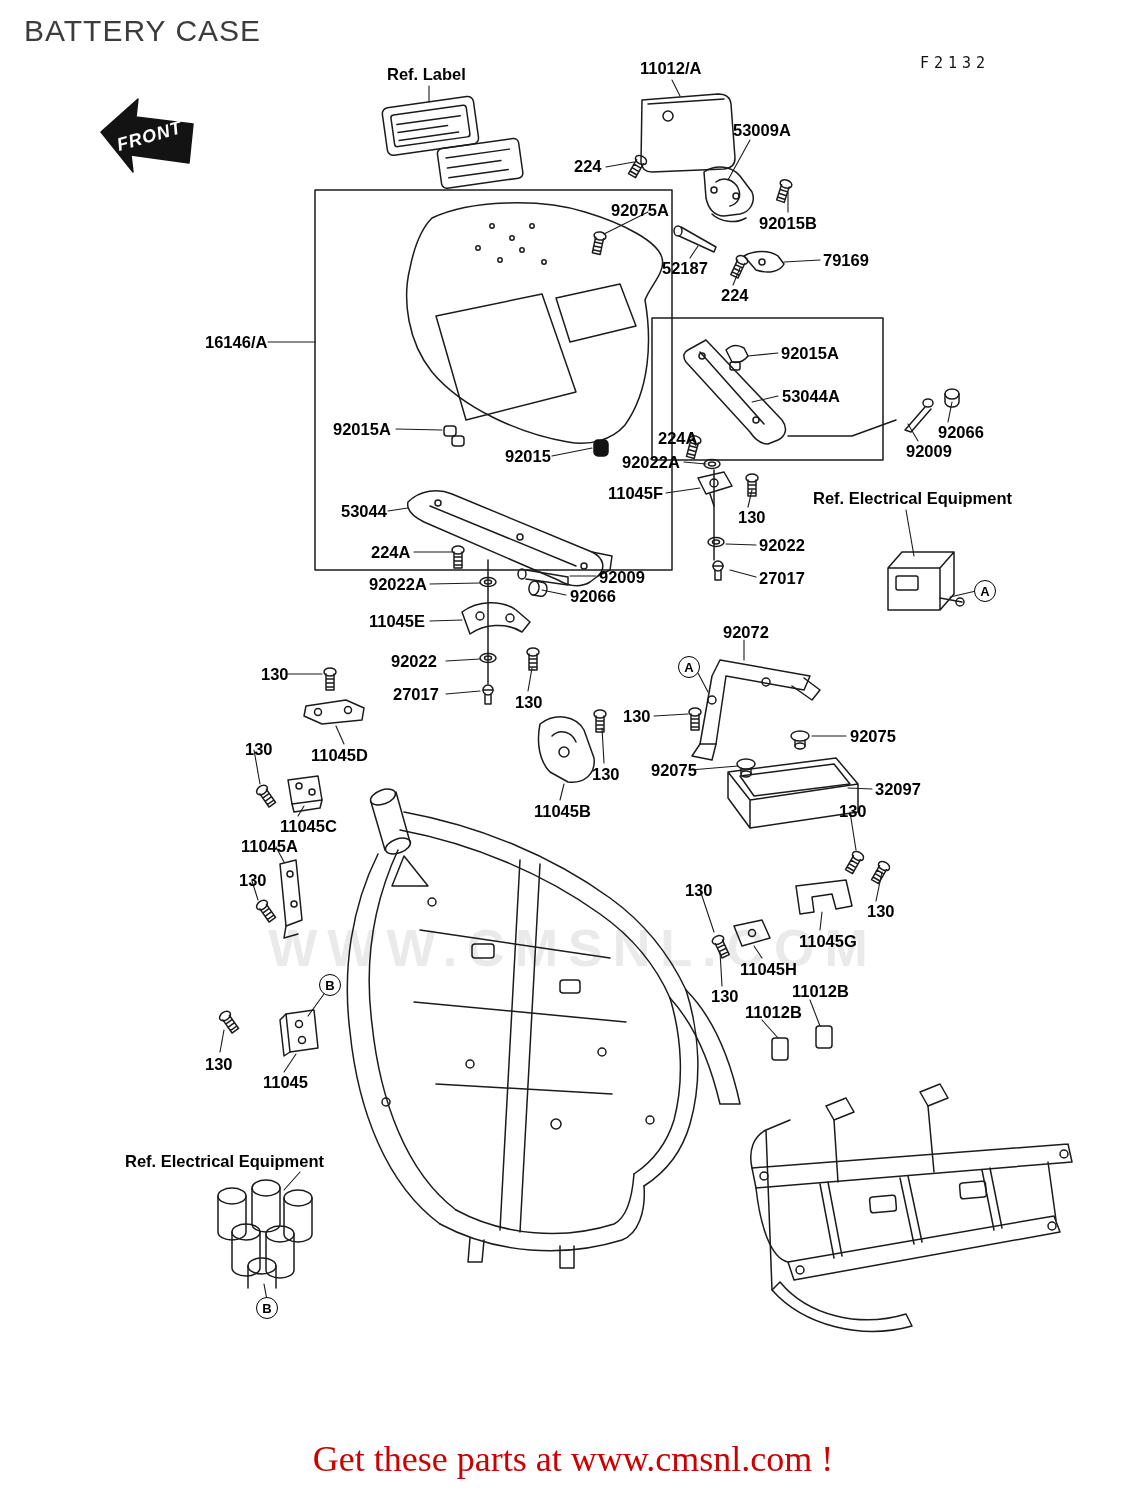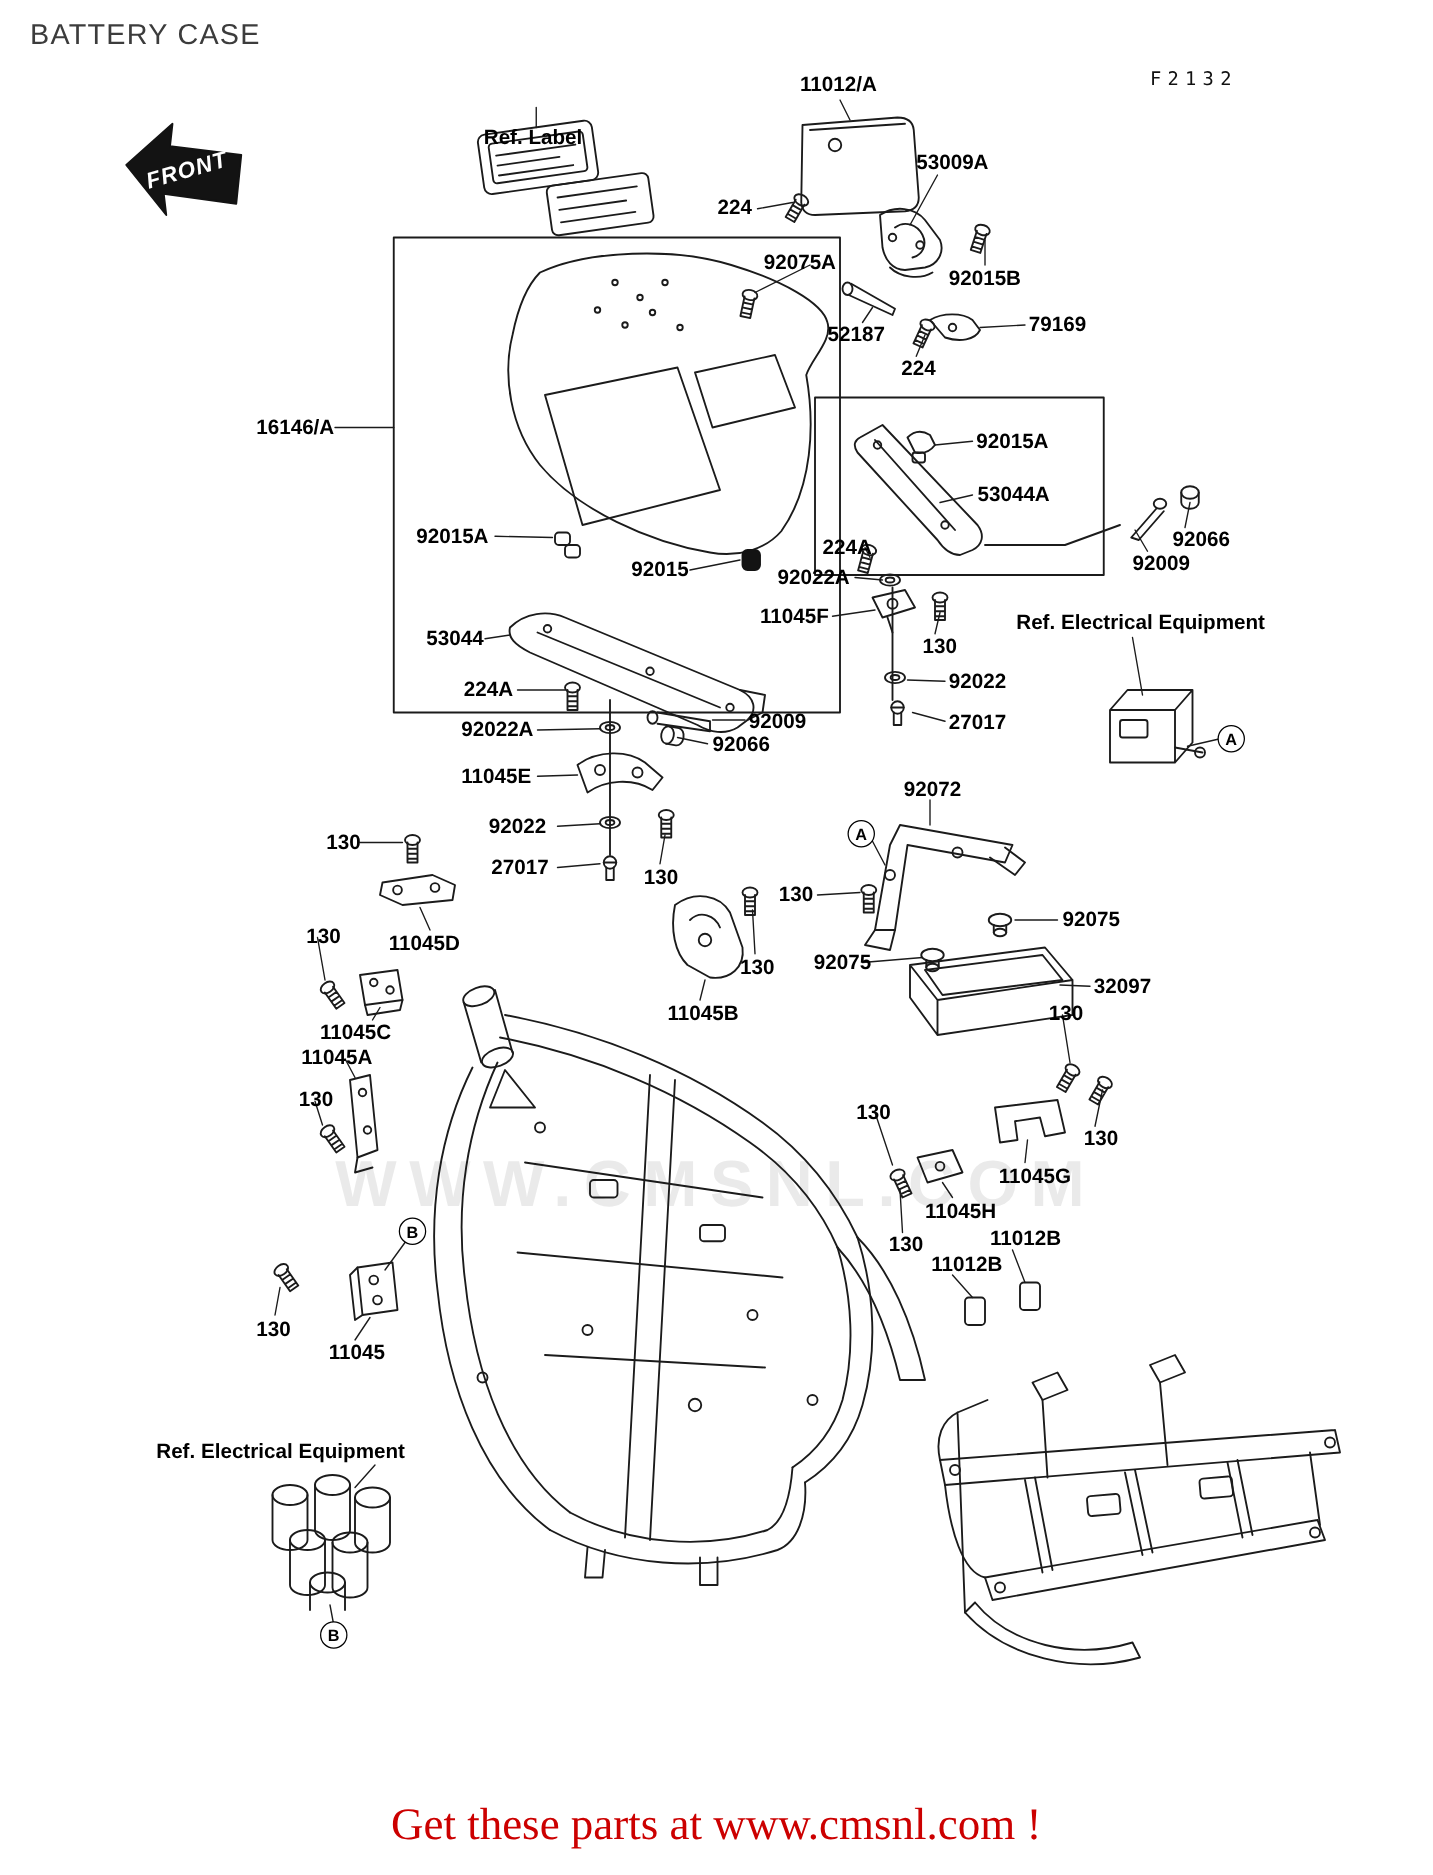--- a/index.html
+++ b/index.html
@@ -1,18 +1,18 @@
 <!DOCTYPE html>
 <html><head>
 <meta charset="utf-8">
 <style>
   html,body{margin:0;padding:0;background:#ffffff;}
   .page{position:relative;width:1146px;height:1500px;background:#ffffff;overflow:hidden;
         font-family:"Liberation Sans",sans-serif;}
-  .page-title{position:absolute;left:24px;top:14px;font-size:23px;color:#3c3c3c;
+  .page-title{position:absolute;left:24px;top:14px;font-size:30px;color:#3c3c3c;
         letter-spacing:1px;font-weight:400;}
   .fiche-code{position:absolute;left:920px;top:54px;font-family:"DejaVu Sans Mono",monospace;
         font-size:15px;color:#111;letter-spacing:5px;}
   .labels-layer{position:absolute;left:0;top:0;width:100%;height:100%;}
   .part-label{position:absolute;font-weight:bold;font-size:16.5px;color:#000;
         white-space:nowrap;line-height:1;}
   .callout{position:absolute;width:22px;height:22px;border:1.7px solid #000;border-radius:50%;
         background:#fff;text-align:center;line-height:22px;font-weight:bold;font-size:13px;color:#000;
         box-sizing:border-box;}
   .watermark{position:absolute;left:0;width:100%;text-align:center;color:rgba(125,125,125,0.16);
@@ -341,21 +341,21 @@
       <line x1="976" y1="591" x2="950" y2="597"></line>
       <line x1="698" y1="673" x2="708" y2="692"></line>
       <line x1="324" y1="994" x2="308" y2="1016"></line>
     </g>
   </svg>
 
   <div class="page-title">BATTERY CASE</div>
   <div class="fiche-code">F2132</div>
 
   <div class="labels-layer">
-      <div class="part-label" style="left: 387px; top: 66px; margin-top: 36px;">Ref. Label</div>
+      <div class="part-label" style="left: 387px; top: 66px;">Ref. Label</div>
       <div class="part-label" style="left: 640px; top: 60px;">11012/A</div>
       <div class="part-label" style="left: 733px; top: 122px;">53009A</div>
       <div class="part-label" style="left: 574px; top: 158px;">224</div>
       <div class="part-label" style="left: 611px; top: 202px;">92075A</div>
       <div class="part-label" style="left: 759px; top: 215px;">92015B</div>
       <div class="part-label" style="left: 662px; top: 260px;">52187</div>
       <div class="part-label" style="left: 823px; top: 252px;">79169</div>
       <div class="part-label" style="left: 721px; top: 287px;">224</div>
       <div class="part-label" style="left: 205px; top: 334px;">16146/A</div>
       <div class="part-label" style="left: 781px; top: 345px;">92015A</div>
@@ -384,21 +384,21 @@
       <div class="part-label" style="left: 515px; top: 694px;">130</div>
       <div class="part-label" style="left: 623px; top: 708px;">130</div>
       <div class="part-label" style="left: 245px; top: 741px;">130</div>
       <div class="part-label" style="left: 311px; top: 747px;">11045D</div>
       <div class="part-label" style="left: 850px; top: 728px;">92075</div>
       <div class="part-label" style="left: 651px; top: 762px;">92075</div>
       <div class="part-label" style="left: 592px; top: 766px;">130</div>
       <div class="part-label" style="left: 534px; top: 803px;">11045B</div>
       <div class="part-label" style="left: 875px; top: 781px;">32097</div>
       <div class="part-label" style="left: 839px; top: 803px;">130</div>
-      <div class="part-label" style="left: 256px; top: 818px; text-align: right;">11045C</div>
+      <div class="part-label" style="left: 280px; top: 818px; text-align: right;">11045C</div>
       <div class="part-label" style="left: 241px; top: 838px;">11045A</div>
       <div class="part-label" style="left: 239px; top: 872px;">130</div>
       <div class="part-label" style="left: 685px; top: 882px;">130</div>
       <div class="part-label" style="left: 867px; top: 903px;">130</div>
       <div class="part-label" style="left: 799px; top: 933px; text-align: center;">11045G</div>
       <div class="part-label" style="left: 740px; top: 961px;">11045H</div>
       <div class="part-label" style="left: 711px; top: 988px;">130</div>
       <div class="part-label" style="left: 792px; top: 983px;">11012B</div>
       <div class="part-label" style="left: 745px; top: 1004px;">11012B</div>
       <div class="part-label" style="left: 205px; top: 1056px;">130</div>

